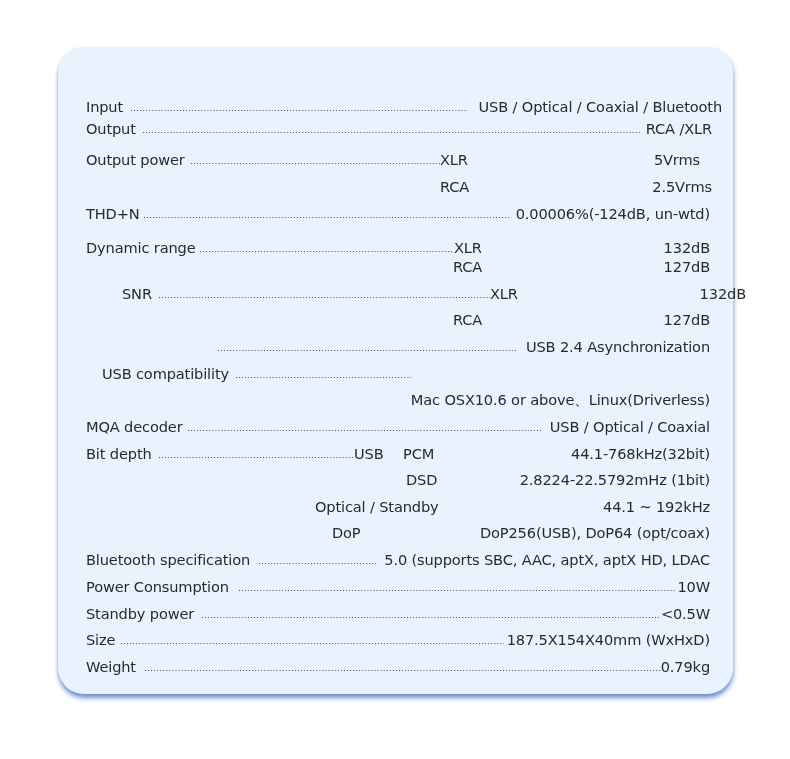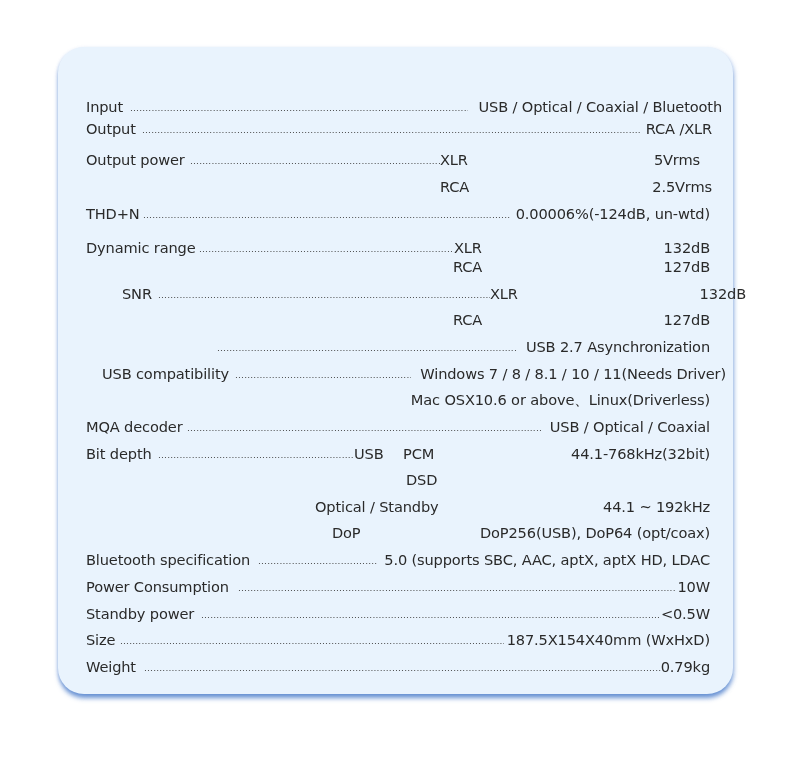--- a/index.html
+++ b/index.html
@@ -74,47 +74,47 @@
   <span class="abs" style="left:368px">XLR</span>
   <span class="abs r" style="right:0">132dB</span>
 </div>
 <div class="row" style="left:86px; top:309px; width:624px;">
   <span class="abs" style="left:367px">RCA</span>
   <span class="abs r" style="right:0">127dB</span>
 </div>
 
 <div class="row" style="left:86px; top:336px; width:624px;">
   <span class="dots" style="left:131px; width:300px;">...........................................................................................................................................................................................................................................................................................</span>
-  <span class="abs r" style="right:0">USB 2.7 Asynchronization</span>
+  <span class="abs r" style="right:0">USB 2.4 Asynchronization</span>
 </div>
 
 <div class="row" style="left:102px; top:363px; width:624px;">
   <span class="abs" style="left:0">USB compatibility</span>
   <span class="dots" style="left:133px; width:176px;">...........................................................................................................................................................................................................................................................................................</span>
-  <span class="abs r" style="right:0">Windows 7 / 8 / 8.1 / 10 / 11(Needs Driver)</span>
 </div>
 <div class="row" style="left:86px; top:389px; width:624px;">
   <span class="abs r" style="right:0">Mac OSX10.6 or above、Linux(Driverless)</span>
 </div>
 
 <div class="row" style="left:86px; top:416px; width:624px;">
   <span class="abs" style="left:0">MQA decoder</span>
   <span class="dots" style="left:101px; width:354px;">...........................................................................................................................................................................................................................................................................................</span>
   <span class="abs r" style="right:0">USB / Optical / Coaxial</span>
 </div>
 
 <div class="row" style="left:86px; top:443px; width:624px;">
   <span class="abs" style="left:0">Bit depth</span>
   <span class="dots" style="left:72px; width:196px;">...........................................................................................................................................................................................................................................................................................</span>
   <span class="abs" style="left:268px">USB</span>
   <span class="abs" style="left:317px">PCM</span>
   <span class="abs r" style="right:0">44.1-768kHz(32bit)</span>
 </div>
 <div class="row" style="left:86px; top:469px; width:624px;">
   <span class="abs" style="left:320px">DSD</span>
+  <span class="abs r" style="right:0">2.8224-22.5792mHz (1bit)</span>
 </div>
 <div class="row" style="left:86px; top:496px; width:624px;">
   <span class="abs" style="left:229px">Optical / Standby</span>
   <span class="abs r" style="right:0">44.1 ~ 192kHz</span>
 </div>
 <div class="row" style="left:86px; top:522px; width:624px;">
   <span class="abs" style="left:246px">DoP</span>
   <span class="abs r" style="right:0">DoP256(USB), DoP64 (opt/coax)</span>
 </div>
 

